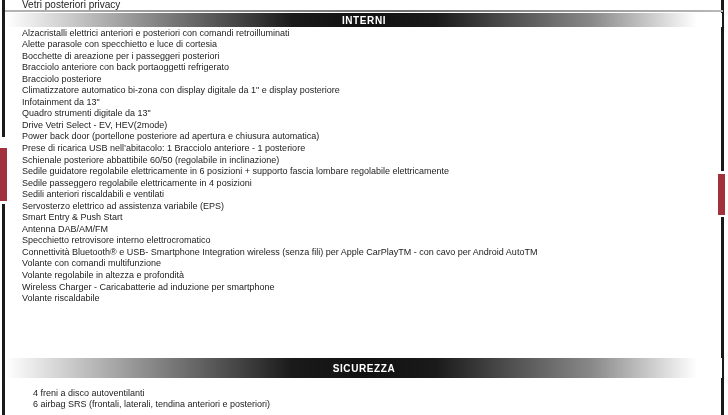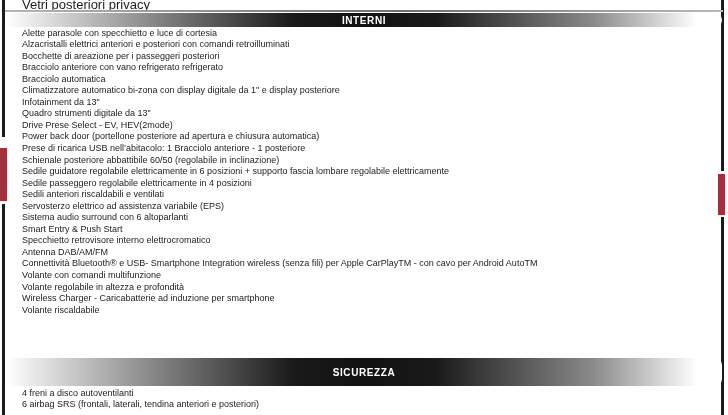--- a/index.html
+++ b/index.html
@@ -19,47 +19,47 @@
   .edge-left-bottom{left:2px;top:204px;width:3px;height:211px;}
   .edge-right-top{left:721px;top:0;width:3px;height:171px;}
   .edge-right-bottom{left:721px;top:217px;width:3px;height:198px;}
   .red-mark{position:absolute;background:#a1313d;}
   .red-left{left:0;top:148px;width:7px;height:53px;}
   .red-right{left:718px;top:174px;width:7px;height:41px;}
 
   
   .top-row{
     position:absolute;top:-1px;left:22px;right:24px;
-    font-size:13px;line-height:11px;white-space:nowrap;
+    font-size:10px;line-height:11px;white-space:nowrap;
   }
   .top-divider{
     position:absolute;top:10px;left:5px;right:5px;height:1.5px;
     background:linear-gradient(90deg,#b5b5b5 0%,#7d7d7d 45%,#6f6f6f 55%,#b9b9b9 100%);
   }
 
   
   .section-bar{
     position:absolute;left:6px;right:6px;height:14.5px;
     background:linear-gradient(90deg,#ffffff 0%,#8a8a8a 20%,#1a1a1a 40%,#111111 50%,#1a1a1a 60%,#8a8a8a 82%,#ffffff 96.5%);
-    display:flex;align-items:center;justify-content:center;border-radius:7px;
+    display:flex;align-items:center;justify-content:center;
   }
   .bar-interni{top:12.5px;}
-  .bar-sicurezza{top:357.5px;height:28px;}
+  .bar-sicurezza{top:357.5px;height:20px;}
   .section-bar .bar-title{
     color:#ffffff;font-size:10px;font-weight:bold;letter-spacing:0.6px;
     line-height:1;transform:translateY(0.5px);
   }
 
   
   .feature-list{
     position:absolute;left:22px;right:8px;
     font-size:9px;line-height:11.55px;
   }
   .list-interni{top:27.5px;}
-  .list-sicurezza{top:387.5px;}
+  .list-sicurezza{top:387.5px;margin-left:11px;}
   .feature-row{white-space:nowrap;overflow:hidden;}
 </style>
 </head>
 <body>
 
 <div class="page">
 
   <div class="edge edge-left-top"></div>
   <div class="red-mark red-left"></div>
   <div class="edge edge-left-bottom"></div>
@@ -67,40 +67,39 @@
   <div class="red-mark red-right"></div>
   <div class="edge edge-right-bottom"></div>
 
   <div class="top-row">Vetri posteriori privacy</div>
   <div class="top-divider"></div>
 
   <div class="section-bar bar-interni">
     <span class="bar-title">INTERNI</span>
   </div>
   <div class="feature-list list-interni">
+      <div class="feature-row">Alzacristalli elettrici anteriori e posteriori con comandi retroilluminati</div>
       <div class="feature-row">Alette parasole con specchietto e luce di cortesia</div>
-      <div class="feature-row">Alzacristalli elettrici anteriori e posteriori con comandi retroilluminati</div>
       <div class="feature-row">Bocchette di areazione per i passeggeri posteriori</div>
-      <div class="feature-row">Bracciolo anteriore con vano refrigerato refrigerato</div>
-      <div class="feature-row">Bracciolo automatica</div>
+      <div class="feature-row">Bracciolo anteriore con back portaoggetti refrigerato</div>
+      <div class="feature-row">Bracciolo posteriore</div>
       <div class="feature-row">Climatizzatore automatico bi-zona con display digitale da 1" e display posteriore</div>
       <div class="feature-row">Infotainment da 13"</div>
       <div class="feature-row">Quadro strumenti digitale da 13"</div>
-      <div class="feature-row">Drive Prese Select - EV, HEV(2mode)</div>
+      <div class="feature-row">Drive Vetri Select - EV, HEV(2mode)</div>
       <div class="feature-row">Power back door (portellone posteriore ad apertura e chiusura automatica)</div>
       <div class="feature-row">Prese di ricarica USB nell’abitacolo: 1 Bracciolo anteriore - 1 posteriore</div>
       <div class="feature-row">Schienale posteriore abbattibile 60/50 (regolabile in inclinazione)</div>
       <div class="feature-row">Sedile guidatore regolabile elettricamente in 6 posizioni + supporto fascia lombare regolabile elettricamente</div>
       <div class="feature-row">Sedile passeggero regolabile elettricamente in 4 posizioni</div>
       <div class="feature-row">Sedili anteriori riscaldabili e ventilati</div>
       <div class="feature-row">Servosterzo elettrico ad assistenza variabile (EPS)</div>
-      <div class="feature-row">Sistema audio surround con 6 altoparlanti</div>
       <div class="feature-row">Smart Entry &amp; Push Start</div>
+      <div class="feature-row">Antenna DAB/AM/FM</div>
       <div class="feature-row">Specchietto retrovisore interno elettrocromatico</div>
-      <div class="feature-row">Antenna DAB/AM/FM</div>
       <div class="feature-row">Connettività Bluetooth® e USB- Smartphone Integration wireless (senza fili) per Apple CarPlayTM - con cavo per Android AutoTM</div>
       <div class="feature-row">Volante con comandi multifunzione</div>
       <div class="feature-row">Volante regolabile in altezza e profondità</div>
       <div class="feature-row">Wireless Charger - Caricabatterie ad induzione per smartphone</div>
       <div class="feature-row">Volante riscaldabile</div>
     </div>
 
   <div class="section-bar bar-sicurezza">
     <span class="bar-title">SICUREZZA</span>
   </div>

